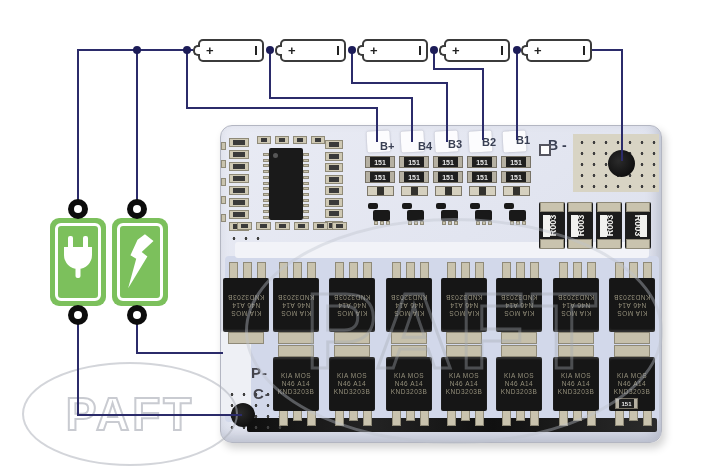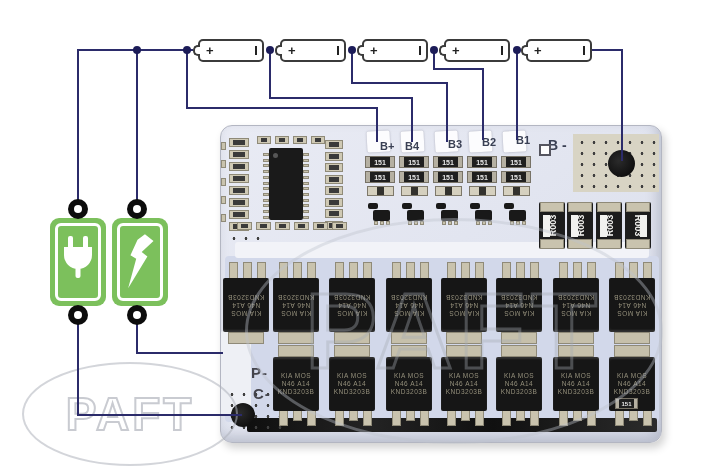--- a/index.html
+++ b/index.html
@@ -218,21 +218,21 @@
         <div class="leg" style="left:0px;top:16px;width:5px;height:8px;"></div>
         <div class="leg" style="left:0px;top:34px;width:5px;height:8px;"></div>
         <div class="leg" style="left:0px;top:52px;width:5px;height:8px;"></div>
         <div class="leg" style="left:0px;top:70px;width:5px;height:8px;"></div>
         <div class="leg" style="left:0px;top:88px;width:5px;height:8px;"></div>
       </div>
     <div id="gen-pads">
         <div class="padw" style="left:146px;top:5px;width:23px;height:21px;"></div>
         <div class="padlabel" style="left:159px;top:14px;">B+</div>
         <div class="padw" style="left:180px;top:5px;width:23px;height:21px;"></div>
-        <div class="padlabel" style="left:184px;top:14px;">B4</div>
+        <div class="padlabel" style="left:197px;top:14px;">B4</div>
         <div class="padw" style="left:214px;top:5px;width:23px;height:21px;"></div>
         <div class="padlabel" style="left:227px;top:12px;">B3</div>
         <div class="padw" style="left:248px;top:5px;width:23px;height:21px;"></div>
         <div class="padlabel" style="left:261px;top:10px;">B2</div>
         <div class="padw" style="left:282px;top:5px;width:23px;height:21px;"></div>
         <div class="padlabel" style="left:295px;top:8px;">B1</div>
         <div class="r151" style="left:144px;top:30px;width:30px;">
           <span class="cap"></span>
           <span class="mid">151</span>
           <span class="cap"></span>

